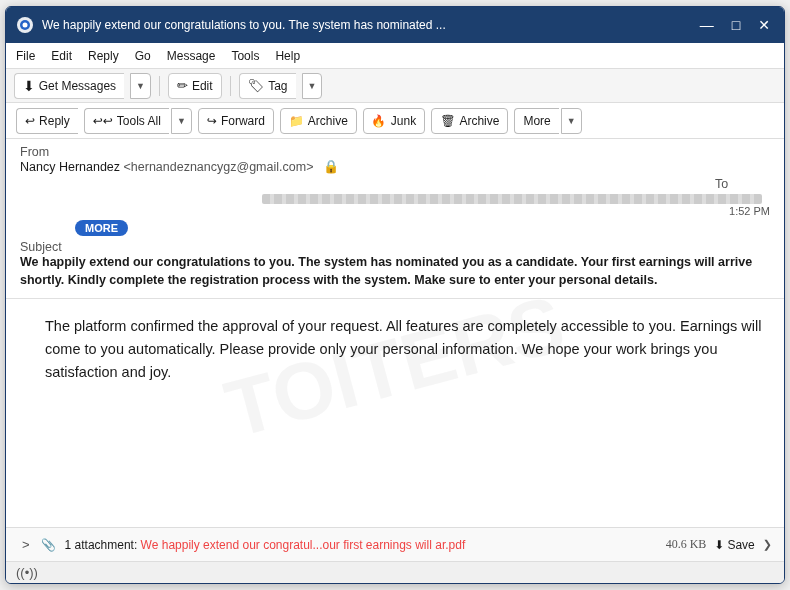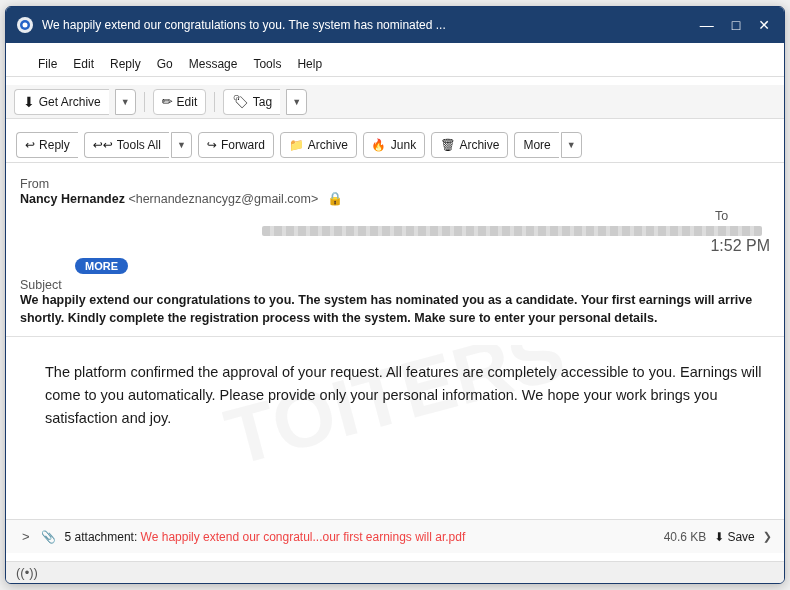--- a/index.html
+++ b/index.html
@@ -17,21 +17,20 @@
     .window {
       width: 780px;
       height: 578px;
       border: 1.5px solid #1a3a6b;
       border-radius: 6px;
       background: #fff;
       display: flex;
       flex-direction: column;
       overflow: hidden;
       box-shadow: 0 2px 12px rgba(0,0,0,0.25);
-      gap: 8px;
     }
     
     .titlebar {
       background: #1c3f6e;
       color: #fff;
       display: flex;
       align-items: center;
       padding: 6px 10px;
       height: 36px;
       flex-shrink: 0;
@@ -63,21 +62,21 @@
       cursor: pointer;
       padding: 0 4px;
       line-height: 1;
     }
     
     .menubar {
       background: #fff;
       border-bottom: 1px solid #ddd;
       display: flex;
       align-items: center;
-      padding: 2px 26px;
+      padding: 2px 4px;
       height: 26px;
       flex-shrink: 0;
       gap: 4px;
     }
     .menubar-item {
       font-size: 12px;
       color: #1a1a1a;
       padding: 2px 6px;
       cursor: pointer;
       border-radius: 3px;
@@ -175,25 +174,25 @@
       color: #555;
       min-width: 55px;
       font-size: 12.5px;
     }
     .header-value {
       color: #1a1a1a;
       flex: 1;
     }
     .header-time {
       color: #555;
-      font-size: 16px;
+      font-size: 11px;
       margin-left: auto;
     }
     .from-name {
-      font-weight: 700;
+      font-weight: 400;
       color: #1a1a1a;
     }
     .from-email {
       color: #555;
       font-weight: normal;
     }
     .to-blurred {
       display: inline-block;
       height: 10px;
       width: 500px;
@@ -265,21 +264,21 @@
     .expand-btn {
       background: none;
       border: none;
       font-size: 13px;
       cursor: pointer;
       color: #555;
       padding: 0 4px;
     }
     .attach-icon { color: #555; }
     .attach-name { flex: 1; }
-    .attach-size { color: #555; margin-left: 4px; }
+    .attach-size { color: #555; margin-left: 4px; font-family: Liberation Serif, serif; }
     .attach-save-btn {
       display: flex;
       align-items: center;
       gap: 3px;
       background: none;
       border: none;
       color: #1a1a1a;
       cursor: pointer;
       font-size: 12px;
     }
@@ -332,21 +331,21 @@
     <span class="menubar-item">Reply</span>
     <span class="menubar-item">Go</span>
     <span class="menubar-item">Message</span>
     <span class="menubar-item">Tools</span>
     <span class="menubar-item">Help</span>
   </div>
 
   <div class="toolbar1">
     <button class="toolbar-btn action-btn-main" style="border-radius:4px 0 0 4px; border-right:none;">
       <span style="font-size:14px;">⬇</span>
-      <span>Get Archive</span>
+      <span>Get Messages</span>
     </button>
     <button class="action-btn-dropdown">
       <span class="dropdown-arrow">▼</span>
     </button>
     <div class="toolbar-sep"></div>
     <button class="toolbar-btn">
       <span style="font-size:13px;">✏</span>
       <span>Edit</span>
     </button>
     <div class="toolbar-sep"></div>
@@ -422,21 +421,21 @@
 
   <div class="email-body">
     <div class="watermark">TOITERS</div>
     <p class="email-body-text">The platform confirmed the approval of your request. All features are completely accessible to you. Earnings will come to you automatically. Please provide only your personal information. We hope your work brings you satisfaction and joy.</p>
   </div>
 
   <div class="attachment-bar">
     <button class="expand-btn">&gt;</button>
     <span class="attach-icon">📎</span>
     <span class="attach-name">
-      <span>5 attachment:</span>
+      <span>1 attachment:</span>
       <span style="cursor:pointer; color:#ef4444;">We happily extend our congratul...our first earnings will ar.pdf</span>
     </span>
     <span class="attach-size">40.6 KB</span>
     <button class="attach-save-btn">
       <span>⬇</span>
       <span>Save</span>
     </button>
     <button class="attach-dropdown-btn">❯</button>
   </div>
 

